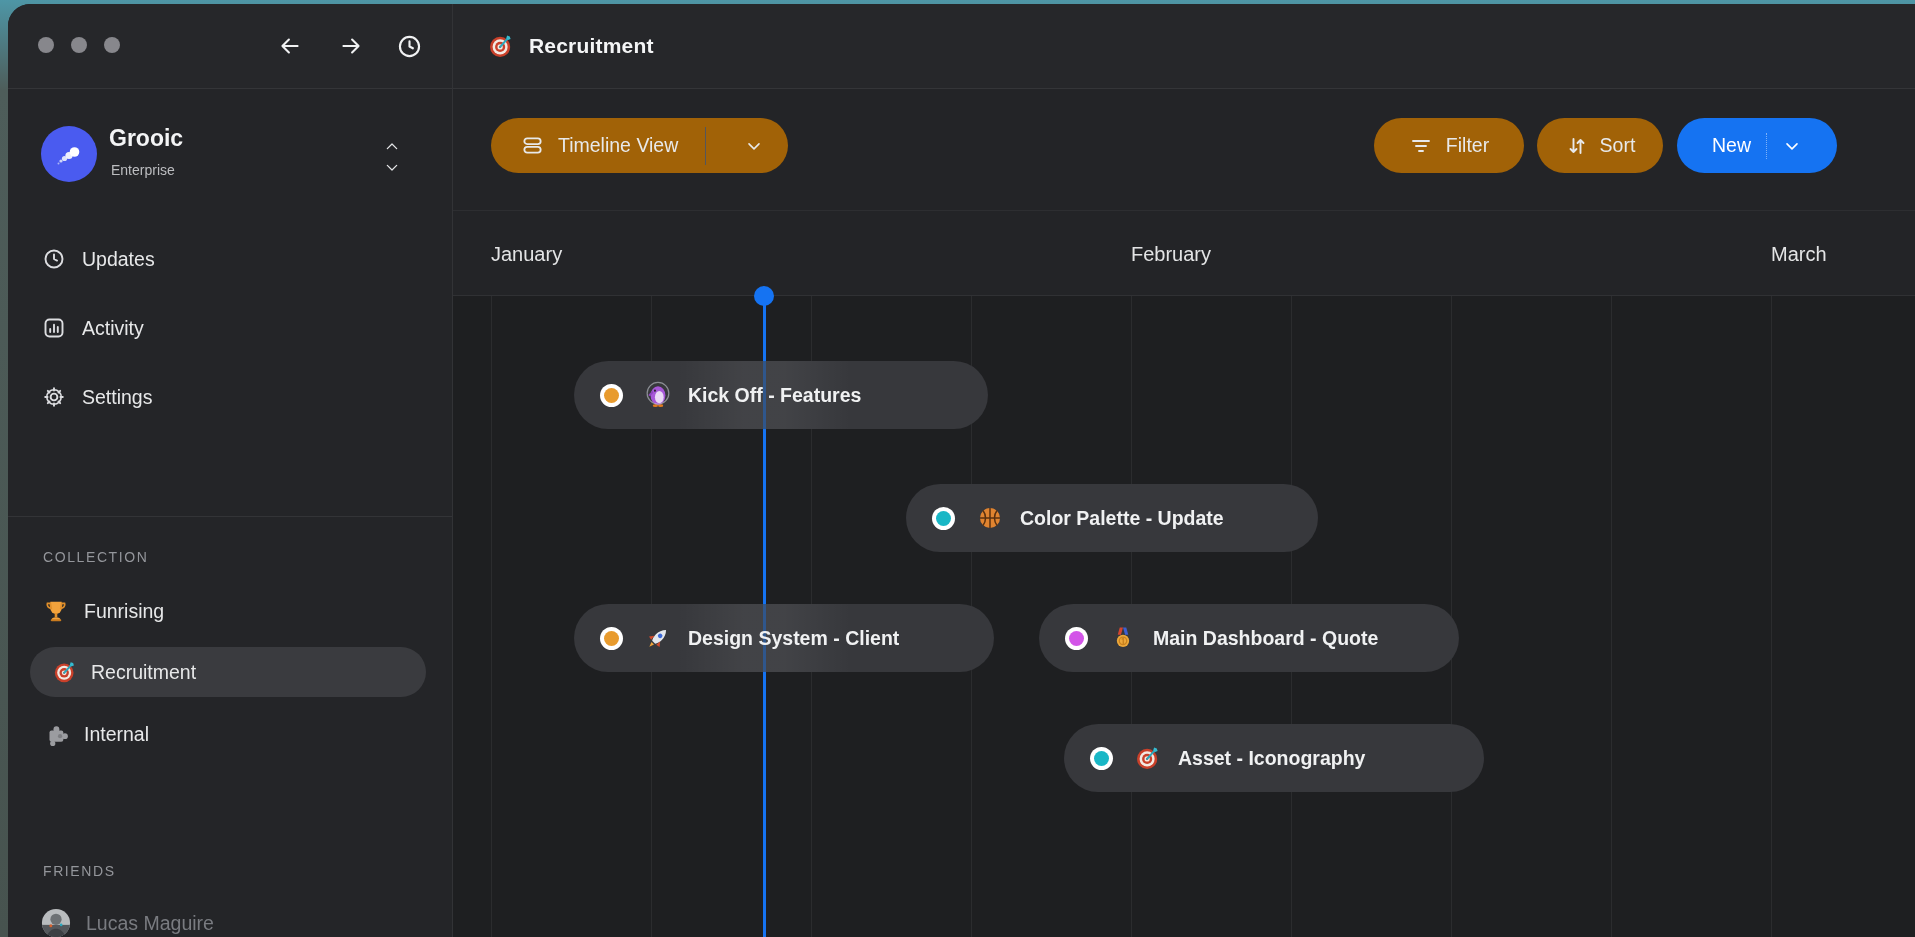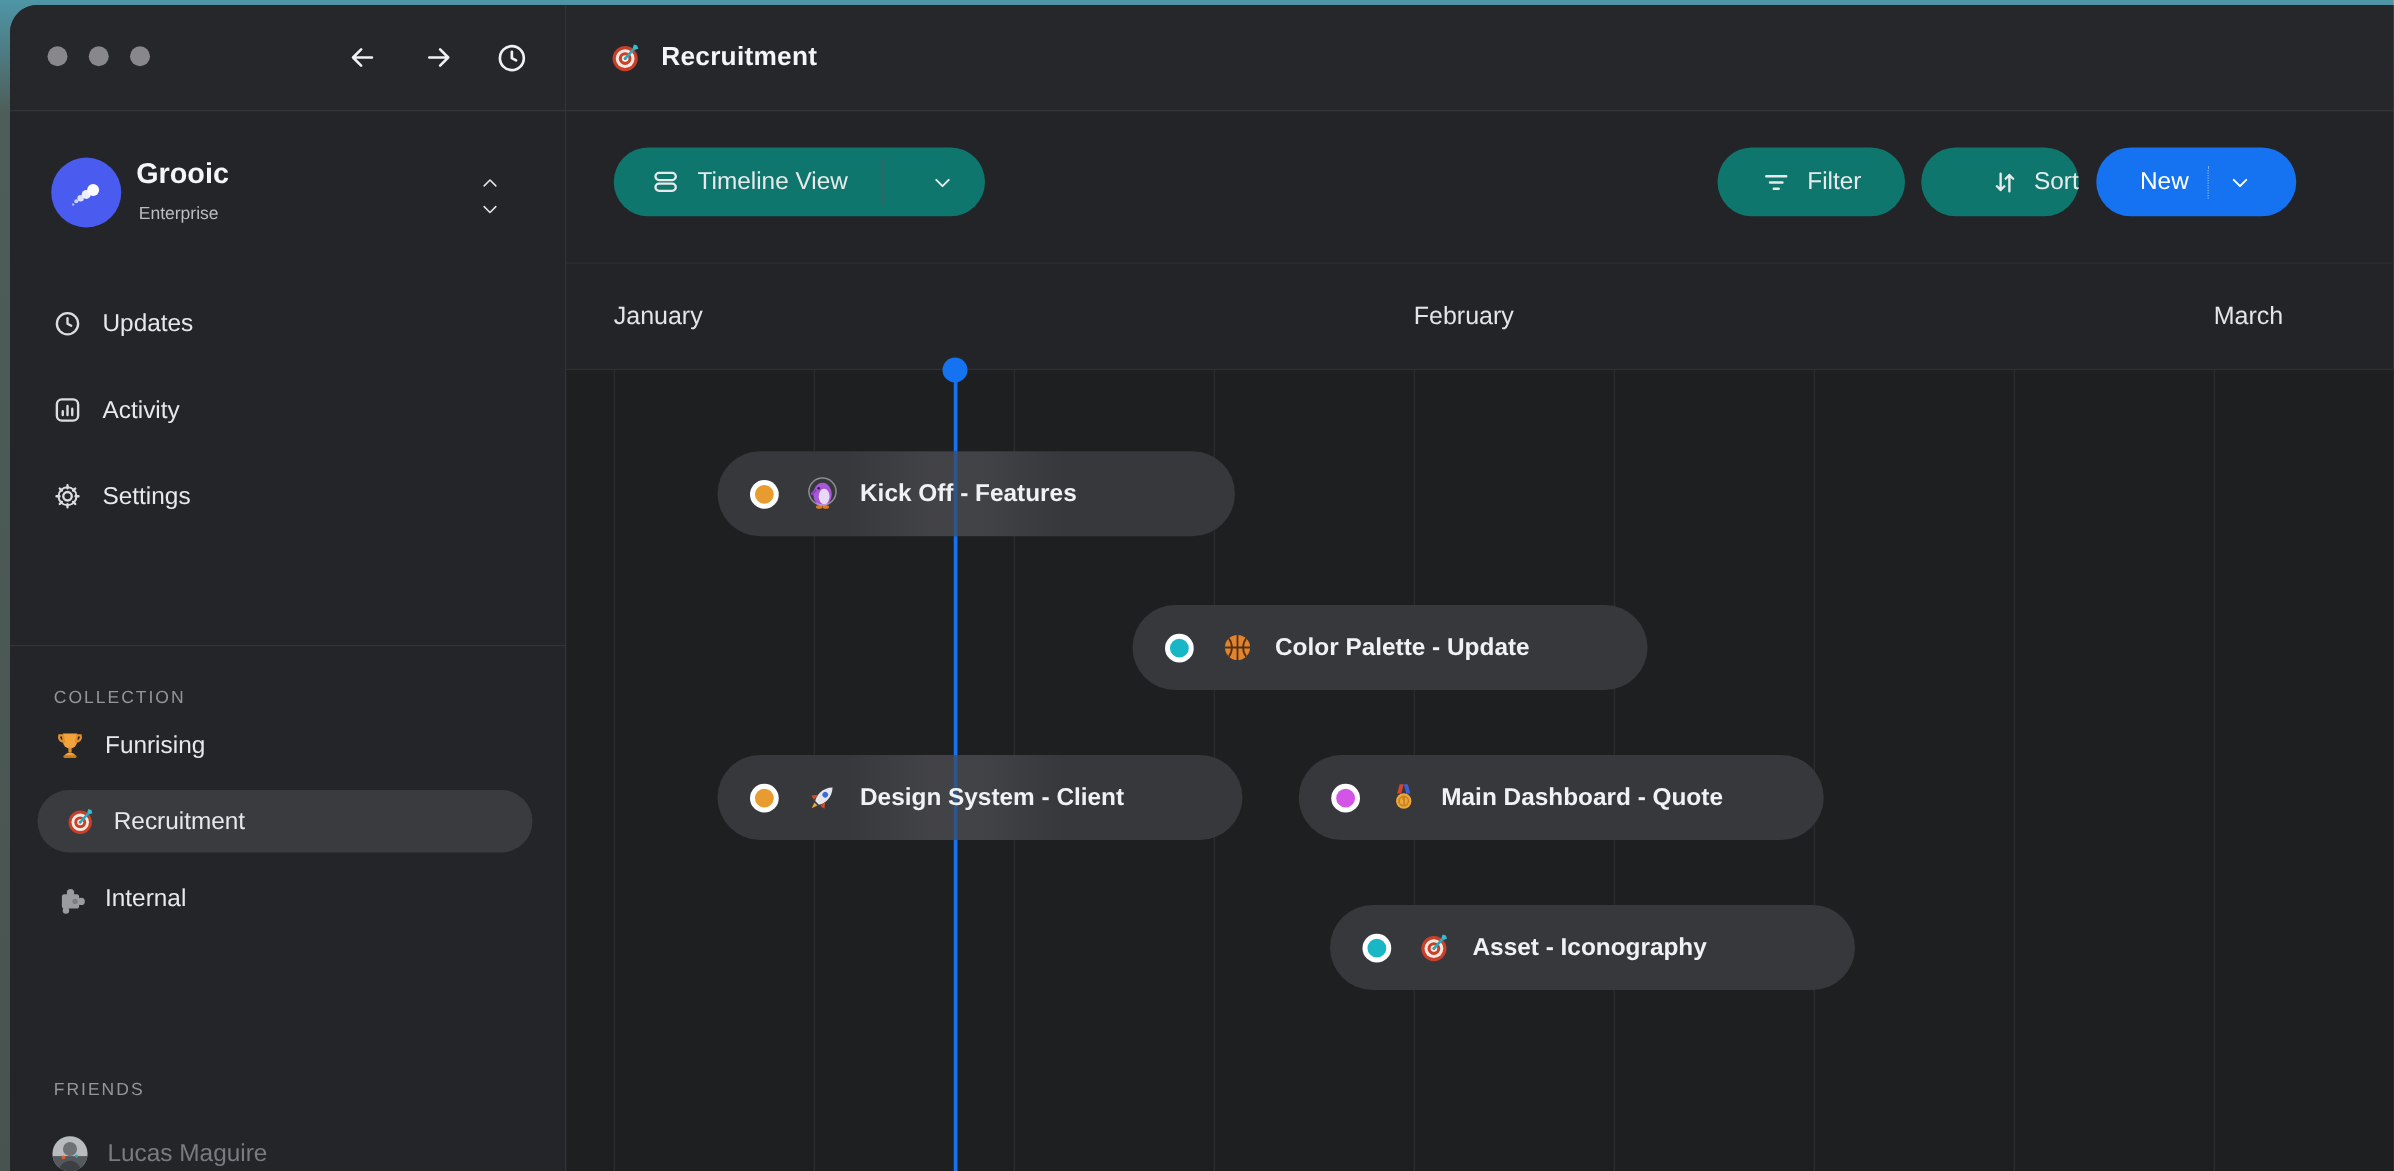--- a/index.html
+++ b/index.html
@@ -34,41 +34,41 @@
     color:#e3e4e6; display:flex; flex-direction:column; align-items:center; justify-content:center; gap:4px; cursor:pointer; }
   .side-nav { position:absolute; left:0; top:144px; width:100%; }
   .side-row { height:52px; display:flex; align-items:center; padding-left:33px; gap:15px;
     font-size:19.5px; color:#e7e8e9; cursor:pointer; }
   .side-nav .side-row { margin-bottom:17px; }
   .side-divider { position:absolute; left:0; top:427px; width:100%; height:1px; background:#333437; }
   .collection { position:absolute; left:0; top:455px; width:100%; }
   .friends { position:absolute; left:0; top:769px; width:100%; }
   .side-heading { padding-left:35px; font-size:14px; letter-spacing:1.6px; color:#94969b; height:26px;
     display:flex; align-items:center; }
-  .collection .side-heading { }
+  .collection .side-heading { margin-bottom:15px; }
   .friends .side-heading { margin-bottom:13px; }
   .coll-row { padding-left:35px; margin-bottom:10px; }
   .coll-row.selected { margin:0 26px 11px 22px; height:50px; border-radius:26px; background:#3a3b3f; padding-left:22px; gap:13px; }
   .coll-row.internal { margin-bottom:16px; }
   .create-row { color:#cbccce; }
   .create-row .icon-wrap { color:#d2d3d5; }
   .friend-row { color:#797b80; font-size:19.5px; }
   .icon-wrap { width:26px; height:26px; display:flex; align-items:center; justify-content:center; flex:none; }
   .nav-icon { color:#dcdde0; }
   
   .main { position:absolute; left:445px; top:85px; right:0; bottom:0; background:#232427; }
   .toolbar { position:absolute; top:0; left:0; right:0; height:122px; border-bottom:1px solid #2d2e31; }
-  .pillbtn { position:absolute; top:29px; height:55px; border-radius:28px; background:#0f766e; border:none;
+  .pillbtn { position:absolute; top:29px; height:55px; border-radius:28px; background:#a16207; border:none;
     color:#e8e9ea; font-size:19.5px; display:flex; align-items:center; cursor:pointer;
     font-family:inherit; }
   .btn-view { left:38px; width:297px; padding:0 0 0 28px; gap:13px; }
   .btn-view .divider { width:1px; height:38px; background:#55565a; margin-left:14px; }
   .btn-view .chev { margin:0 auto; }
   .btn-filter { left:921px; width:150px; justify-content:center; gap:13px; }
-  .btn-sort { left:1084px; width:126px; justify-content:flex-end; gap:11px; }
+  .btn-sort { left:1084px; width:126px; justify-content:center; gap:11px; }
   .btn-new { left:1224px; width:160px; background:#1573f2; color:#ffffff; justify-content:center; gap:15px; }
   .btn-new .divider { width:1px; height:26px; border-left:1px dotted rgba(255,255,255,.45); }
   
   .months { position:absolute; top:123px; left:0; right:0; height:83px; }
   .month-label { position:absolute; top:50%; transform:translateY(-50%); font-size:20px; color:#e3e4e5; }
   .grid { position:absolute; top:206px; left:0; right:0; bottom:0; background:#1e1f21; border-top:1px solid #303134; }
   .gridline { position:absolute; top:0; bottom:0; width:1px; background:#2b2c2e; }
   .today-line { position:absolute; top:0; bottom:0; width:3px; background:#1573f2; z-index:1; }
   .today-dot { position:absolute; width:20px; height:20px; border-radius:50%; background:#1573f2; top:-10px; z-index:6; }
   .task { position:absolute; height:68px; border-radius:34px; background:#37383c; display:flex; align-items:center;

